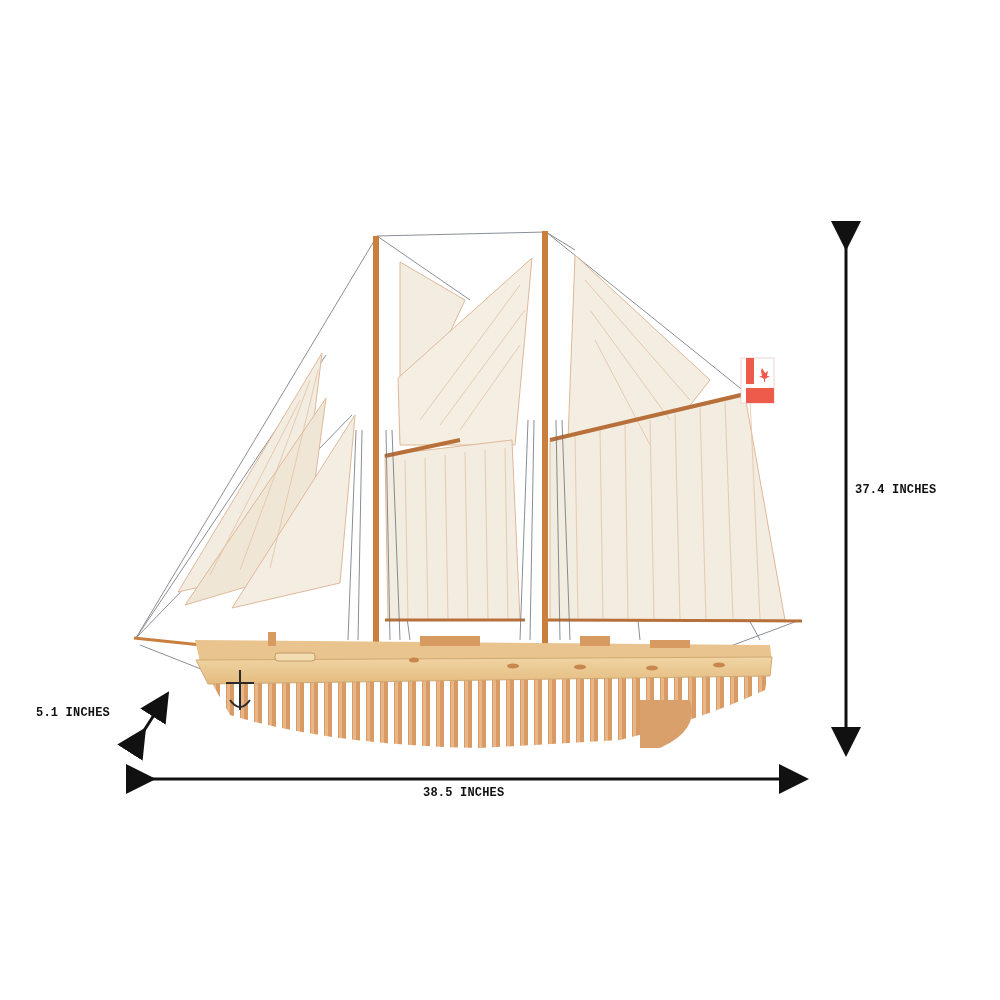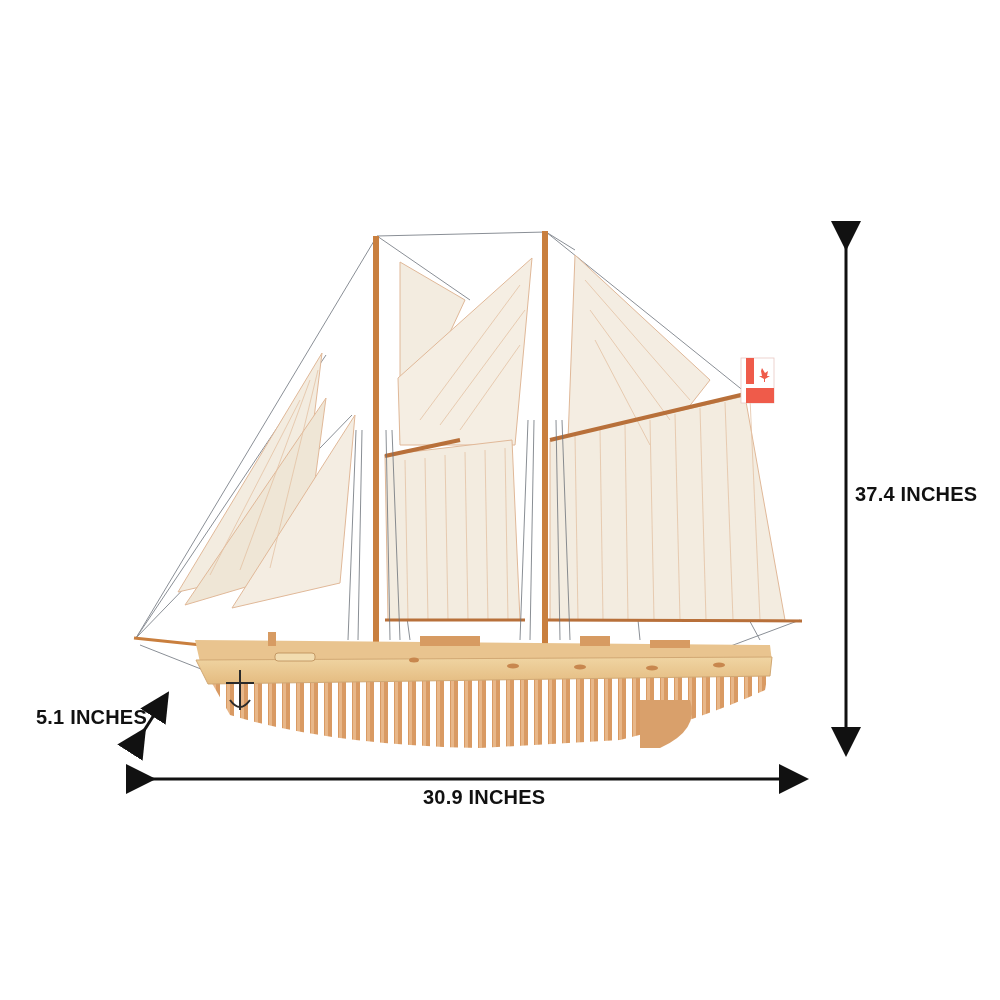--- a/index.html
+++ b/index.html
@@ -1,20 +1,20 @@
 <!DOCTYPE html>
 <html><head>
 <meta charset="utf-8">
 <style>
   html, body { margin: 0; padding: 0; background: #ffffff; }
   body { width: 1000px; height: 1000px; position: relative; overflow: hidden;
          font-family: "Liberation Sans", sans-serif; }
   #stage { position: absolute; left: 0; top: 0; width: 1000px; height: 1000px; }
-  .dim-label { position: absolute; font-family: Liberation Sans, sans-serif;
-               font-weight: bold; font-size: 20px; color: #111111; white-space: nowrap;
+  .dim-label { position: absolute; font-family: Liberation Mono, monospace;
+               font-weight: bold; font-size: 12px; color: #111111; white-space: nowrap;
                letter-spacing: 0.2px; }
   #label-height { left: 855px; top: 483px; }
   #label-length { left: 423px; top: 786px; }
   #label-depth  { left: 36px;  top: 706px; }
 </style>
 </head>
 <body>
 
 <div id="stage">
 <svg width="1000" height="1000" viewBox="0 0 1000 1000" xmlns="http://www.w3.org/2000/svg">
@@ -157,14 +157,14 @@
 
   <g stroke="#111" stroke-width="3">
     <line x1="846" y1="236" x2="846" y2="742" marker-start="url(#ah)" marker-end="url(#ah)"></line>
     <line x1="141" y1="779" x2="794" y2="779" marker-start="url(#ah)" marker-end="url(#ah)"></line>
     <line x1="138" y1="740" x2="161" y2="704" marker-start="url(#ah)" marker-end="url(#ah)"></line>
   </g>
 </svg>
 </div>
 
 <div id="label-height" class="dim-label">37.4 INCHES</div>
-<div id="label-length" class="dim-label">30.9 INCHES</div>
+<div id="label-length" class="dim-label">38.5 INCHES</div>
 <div id="label-depth" class="dim-label">5.1 INCHES</div>
 
 </body></html>

